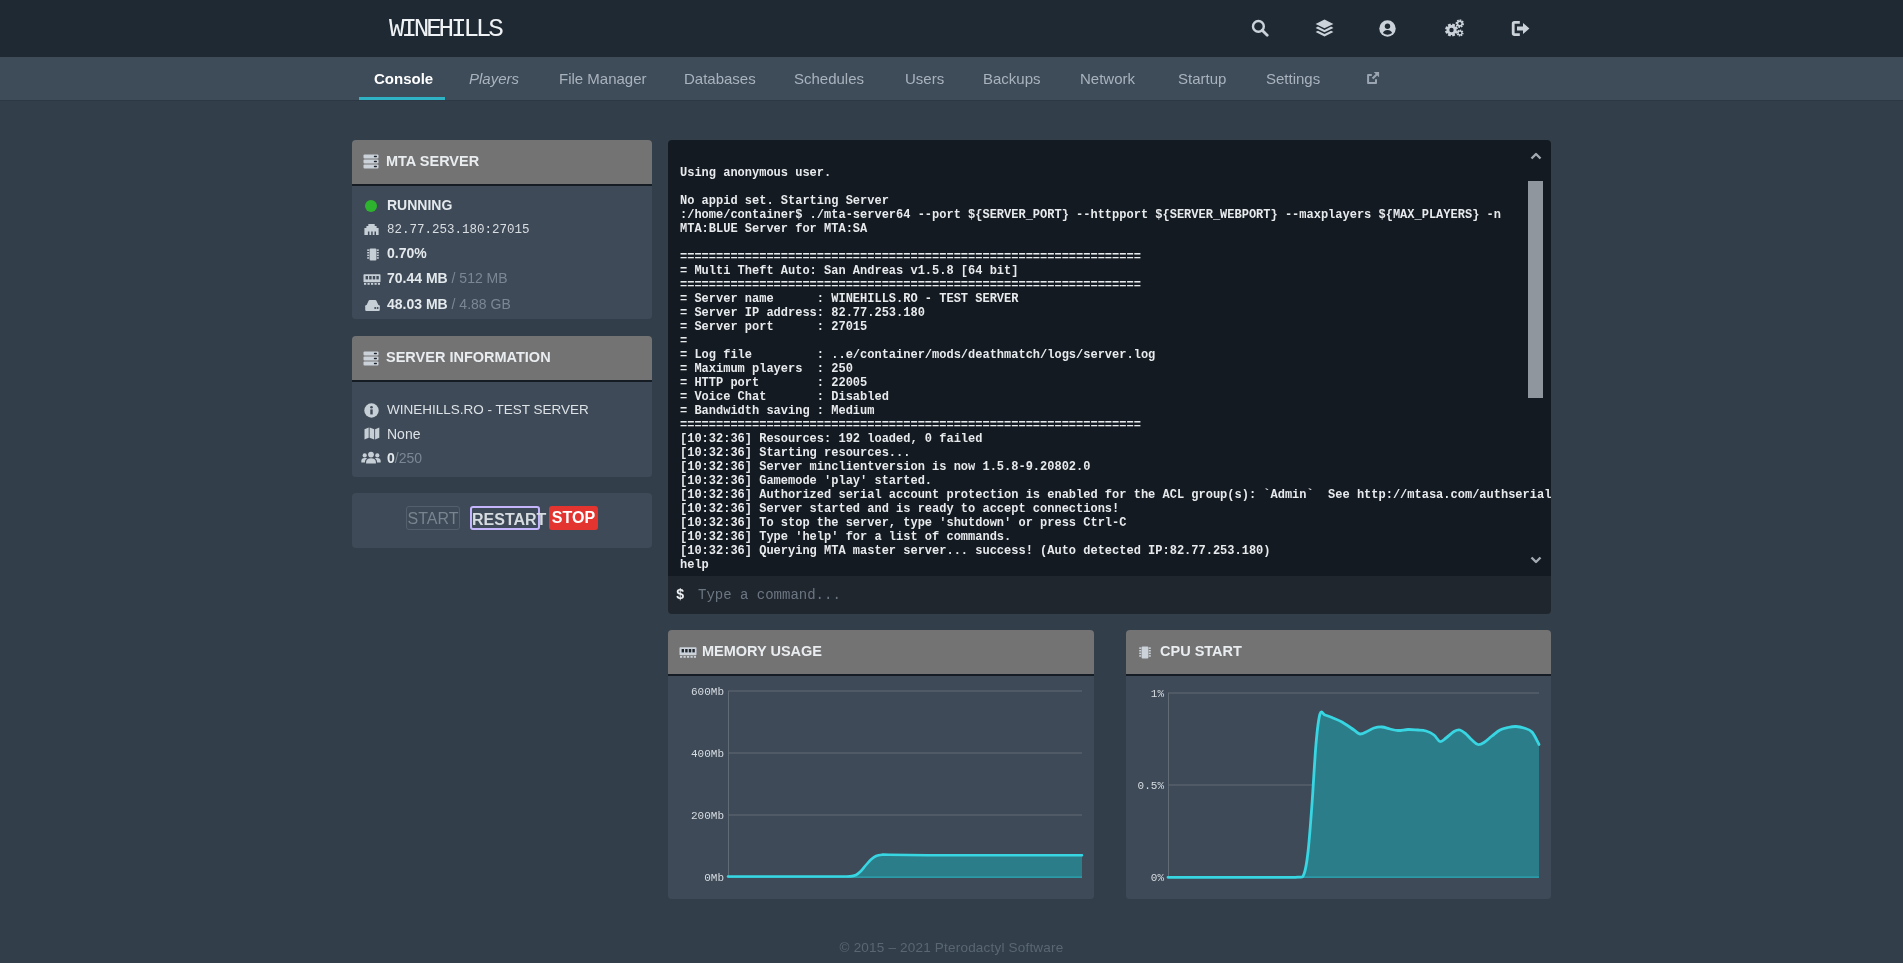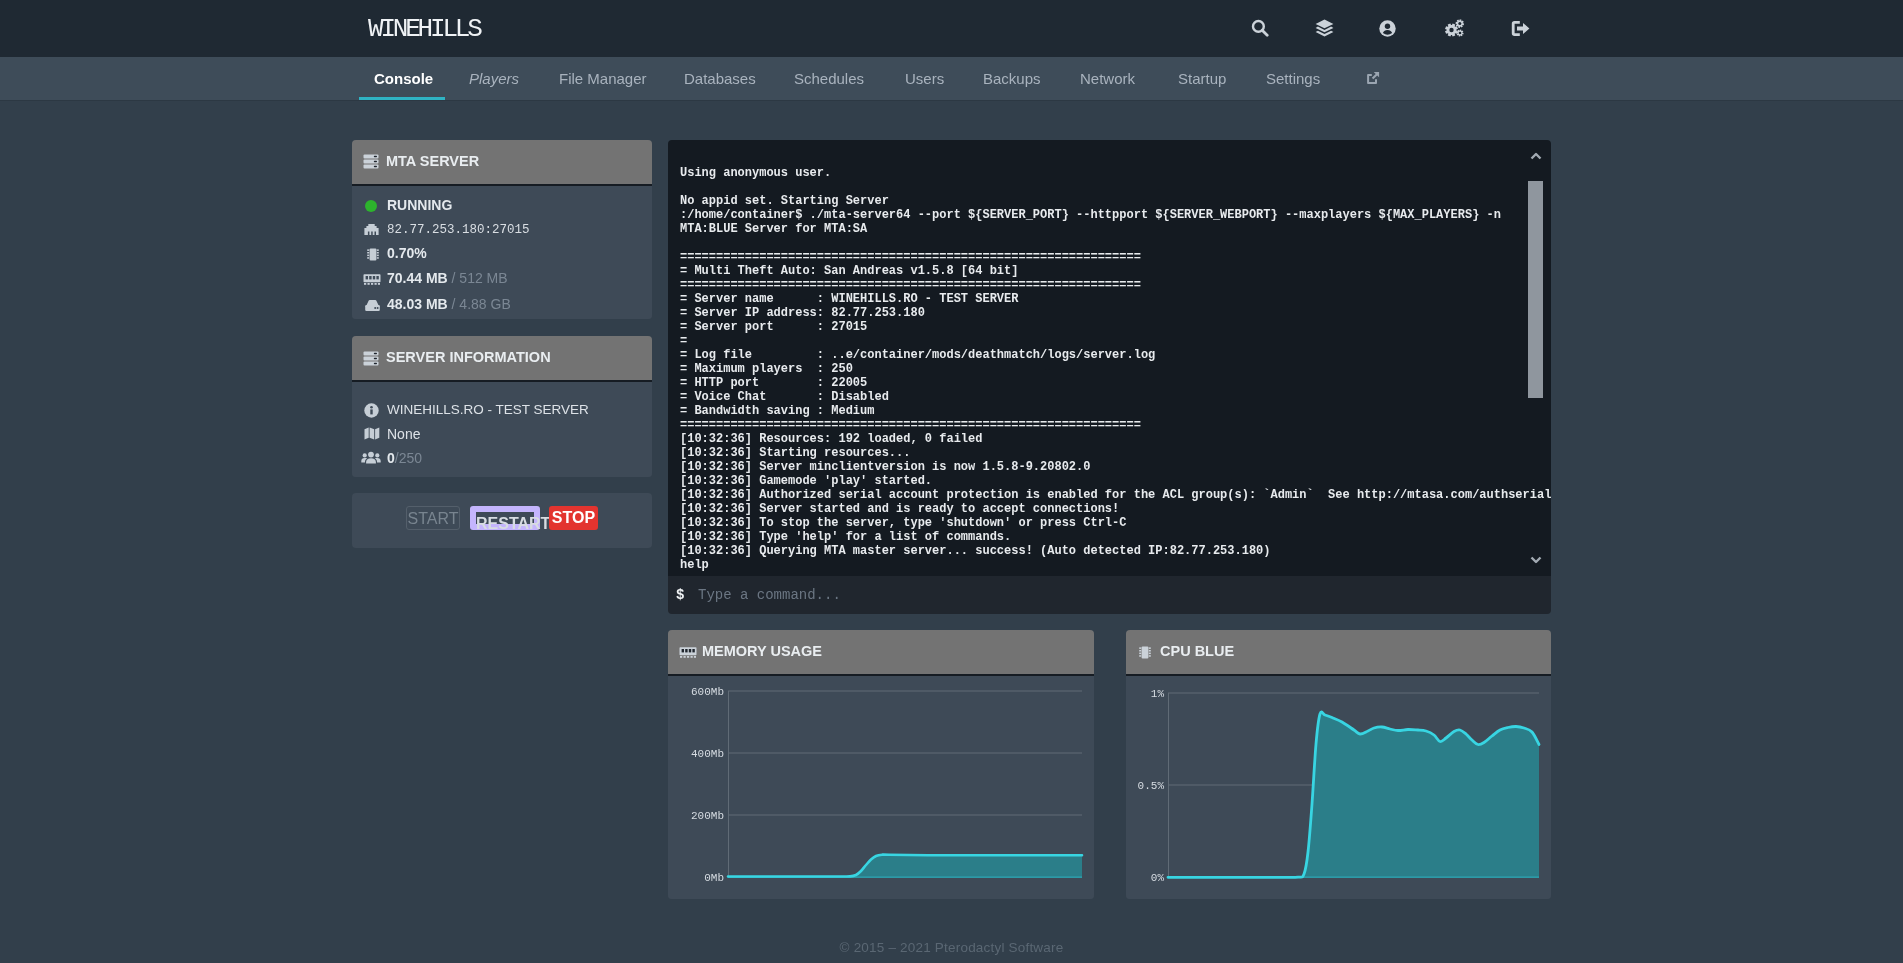--- a/index.html
+++ b/index.html
@@ -1,20 +1,20 @@
 <!DOCTYPE html>
 <html><head>
 <meta charset="utf-8">
 <style>
 html,body{margin:0;padding:0;}
 body{width:1903px;height:963px;background:#323f4b;overflow:hidden;position:relative;
   font-family:"Liberation Sans",sans-serif;}
 .abs{position:absolute;}
 .topbar{position:absolute;left:0;top:0;width:1903px;height:57px;background:#1f2933;}
-.brand{position:absolute;left:368px;top:0;height:57px;line-height:59px;
+.brand{position:absolute;left:389px;top:0;height:57px;line-height:59px;
   font-family:"Liberation Mono",monospace;font-size:26px;font-weight:400;
   letter-spacing:-3.2px;color:#eff2f5;}
 .navbar{position:absolute;left:0;top:57px;width:1903px;height:43px;background:#3e4c59;}
 .navshadow{position:absolute;left:0;top:100px;width:1903px;height:1px;background:#2c3843;}
 .tab{position:absolute;top:57px;height:43px;line-height:43px;font-size:15px;color:#a9b3be;}
 .tab.active{color:#ffffff;font-weight:700;}
 .underline{position:absolute;left:359px;top:97px;width:86px;height:3px;background:#2fb3c4;}
 .panel{position:absolute;border-radius:4px;background:#3e4a57;}
 .phead{position:absolute;left:0;top:0;right:0;height:44px;background:#737373;
   border-radius:4px 4px 0 0;border-bottom:2px solid #161c23;}
@@ -178,21 +178,21 @@
     <path d="M10 8.2 c-3 0 -4.9 1.7 -4.9 3.8 V13.4 H14.9 V12 c0 -2.1 -1.9 -3.8 -4.9 -3.8 Z"></path>
     <circle cx="3.7" cy="5.4" r="2.1"></circle>
     <path d="M3.7 8.1 c-2.2 0 -3.4 1.3 -3.4 2.9 V12.4 H4 V12 c0-1.6 0.8-2.9 2.2-3.5 c-0.7-0.3-1.5-0.4-2.5-0.4 Z"></path>
     <circle cx="16.3" cy="5.4" r="2.1"></circle>
     <path d="M16.3 8.1 c2.2 0 3.4 1.3 3.4 2.9 V12.4 H16 V12 c0-1.6-0.8-2.9-2.2-3.5 c0.7-0.3 1.5-0.4 2.5-0.4 Z"></path>
   </g>
 </svg>
 <div class="rowtxt" style="left:387px;top:449.5px;"><span class="b">0</span><span class="grey">/250</span></div>
 
 <div class="btn" style="left:406px;width:54px;border:1px solid #545f6b;color:#78848f;">START</div>
-<div class="btn" style="left:470px;width:70px;border:6px solid #c4b5fd;color:#d7dce1;font-weight:700;">RESTART</div>
+<div class="btn" style="left:470px;width:70px;border:2px solid #c4b5fd;color:#d7dce1;font-weight:700;">RESTART</div>
 <div class="btn" style="left:549px;width:49px;background:#e3342f;color:#ffffff;font-weight:700;">STOP</div>
 
 <div class="console">
 <pre class="consoletext" id="ctext">Using anonymous user.
 
 No appid set. Starting Server
 :/home/container$ ./mta-server64 --port ${SERVER_PORT} --httpport ${SERVER_WEBPORT} --maxplayers ${MAX_PLAYERS} -n
 MTA:BLUE Server for MTA:SA
 
 ================================================================
@@ -226,21 +226,21 @@
 </div>
 
 <div class="panel" style="left:668px;top:630px;width:426px;height:269px;">
   <div class="phead">
       <span class="ptitle">MEMORY USAGE</span>
     </div>
   <div class="pbody"></div>
 </div>
 <div class="panel" style="left:1126px;top:630px;width:425px;height:269px;">
   <div class="phead">
-      <span class="ptitle">CPU BLUE</span>
+      <span class="ptitle">CPU START</span>
     </div>
   <div class="pbody"></div>
 </div>
 
 <svg class="abs" style="left:363px;top:154px;" width="16" height="15" viewBox="0 0 16 15">
   <g fill="#cbd2d9">
     <rect x="0.5" y="0.5" width="15" height="4" rx="1"></rect>
     <rect x="0.5" y="5.5" width="15" height="4" rx="1"></rect>
     <rect x="0.5" y="10.5" width="15" height="4" rx="1"></rect>
   </g>

